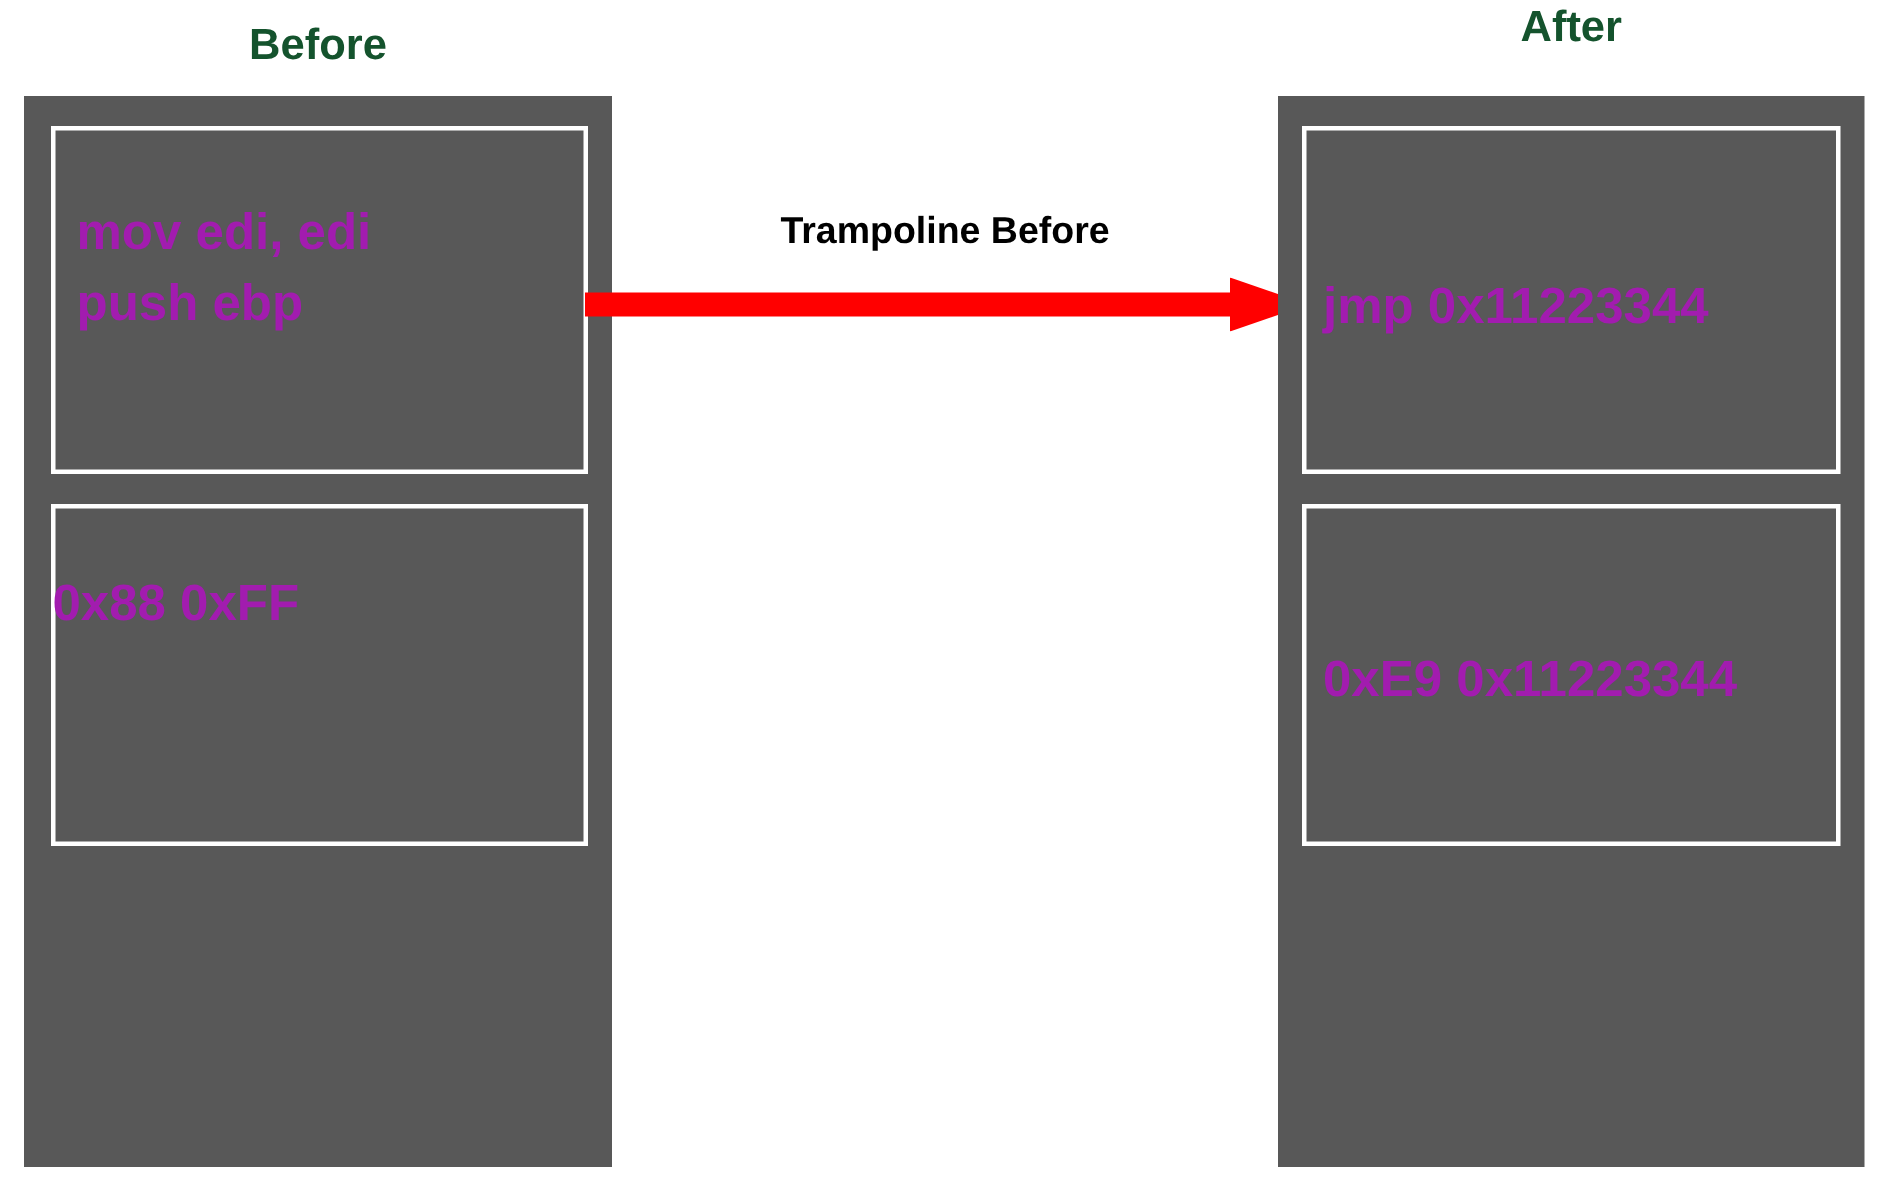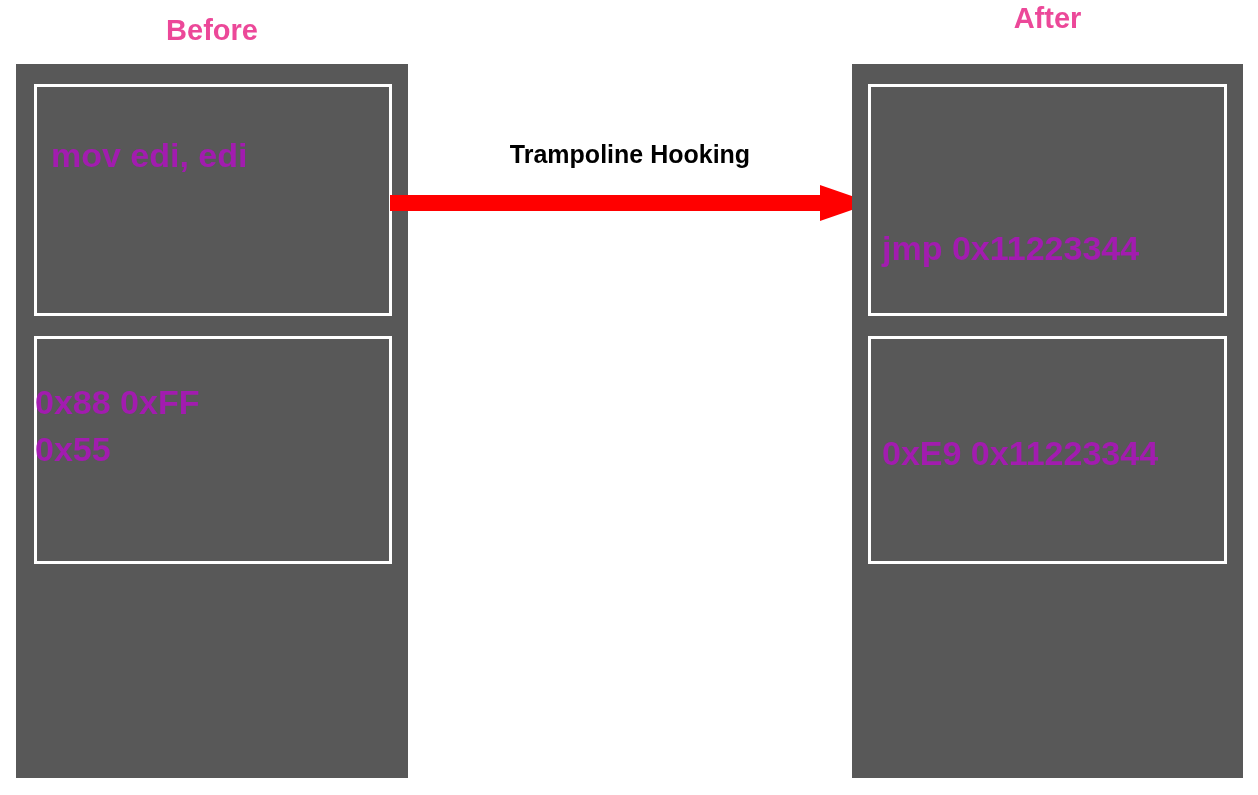--- a/index.html
+++ b/index.html
@@ -13,21 +13,21 @@
     position: relative;
     overflow: hidden;
     font-family: "Liberation Sans", sans-serif;
   }
 
   
   .heading {
     position: absolute;
     font-size: 29px;
     font-weight: bold;
-    color: #ec4899;
+    color: #14532d;
     text-align: center;
     white-space: nowrap;
     line-height: 1;
   }
   #heading-before { left: 16px;  top: 16px; width: 392px; }
   #heading-after  { left: 852px; top: 4px; width: 391px; }
 
   
   .panel {
     position: absolute;
@@ -59,21 +59,21 @@
   
   #box-before-asm  { left: 34px; top: 84px;  width: 358px; height: 232px; }
   #box-before-bytes{ left: 34px; top: 336px; width: 358px; height: 228px; }
   
   #box-after-asm   { left: 868px; top: 84px;  width: 359px; height: 232px; }
   #box-after-bytes { left: 868px; top: 336px; width: 359px; height: 228px; }
 
   
   #text-before-asm   { left: 51px;  top: 132px; }
   #text-before-bytes { left: 35px;  top: 379px; }
-  #text-after-asm    { left: 882px; top: 181px; margin-top: 44px; }
+  #text-after-asm    { left: 882px; top: 181px; }
   #text-after-bytes  { left: 882px; top: 430px; }
 
   
   #arrow {
     position: absolute;
     left: 390px;
     top: 185px;
     width: 482px;
     height: 36px;
   }
@@ -94,30 +94,30 @@
 <body>
 
 <div id="heading-before" class="heading">Before</div>
 
 <div id="panel-before" class="panel"></div>
 
 <div id="box-before-asm" class="code-box"></div>
 
 <div id="text-before-asm" class="code-lines">
   <span class="code-line">mov edi, edi</span>
+  <span class="code-line">push ebp</span>
 </div>
 
 <div id="box-before-bytes" class="code-box"></div>
 
 <div id="text-before-bytes" class="code-lines">
   <span class="code-line">0x88 0xFF</span>
-  <span class="code-line">0x55</span>
 </div>
 
-<div id="arrow-label">Trampoline Hooking</div>
+<div id="arrow-label">Trampoline Before</div>
 
 <svg id="arrow" viewBox="0 0 482 36">
   <rect x="0" y="10" width="440" height="16" fill="#ff0000"></rect>
   <polygon points="430,0 482,18 430,36" fill="#ff0000"></polygon>
 </svg>
 
 <div id="heading-after" class="heading">After</div>
 
 <div id="panel-after" class="panel"></div>
 

